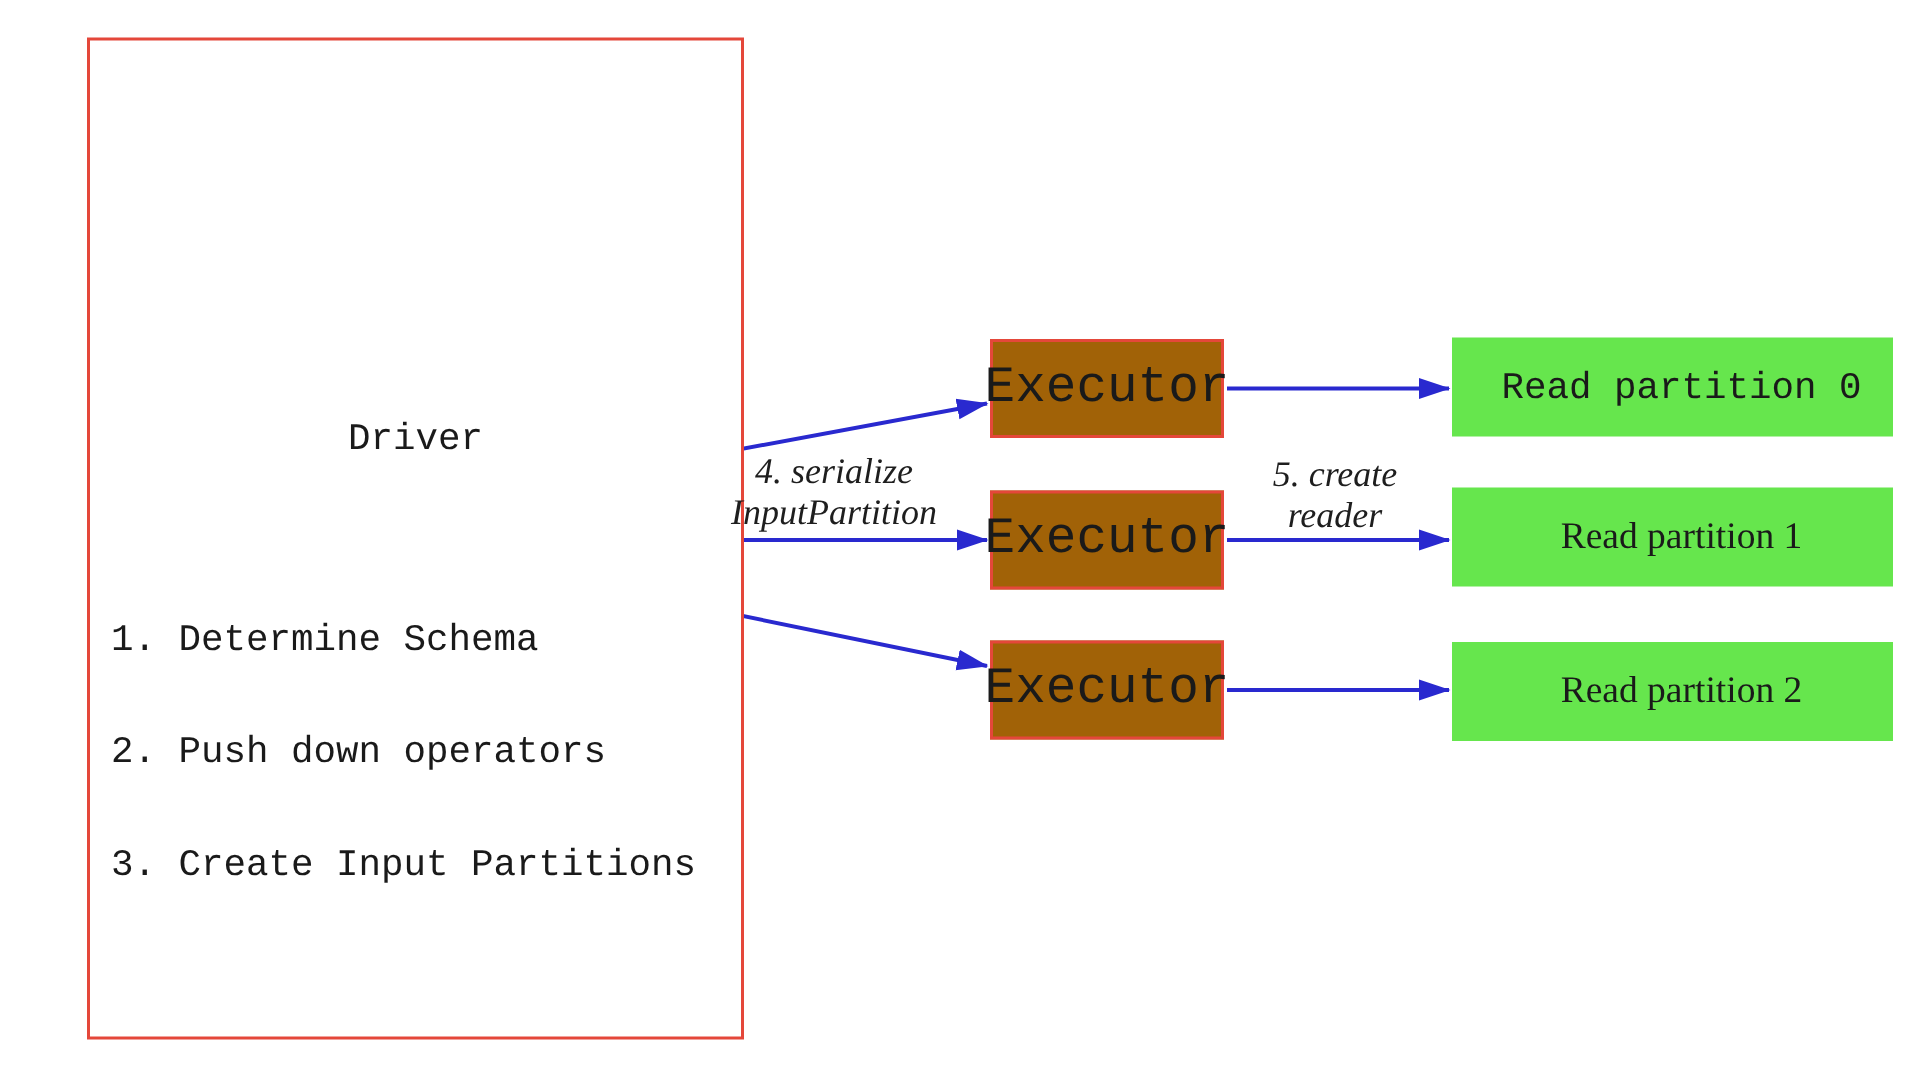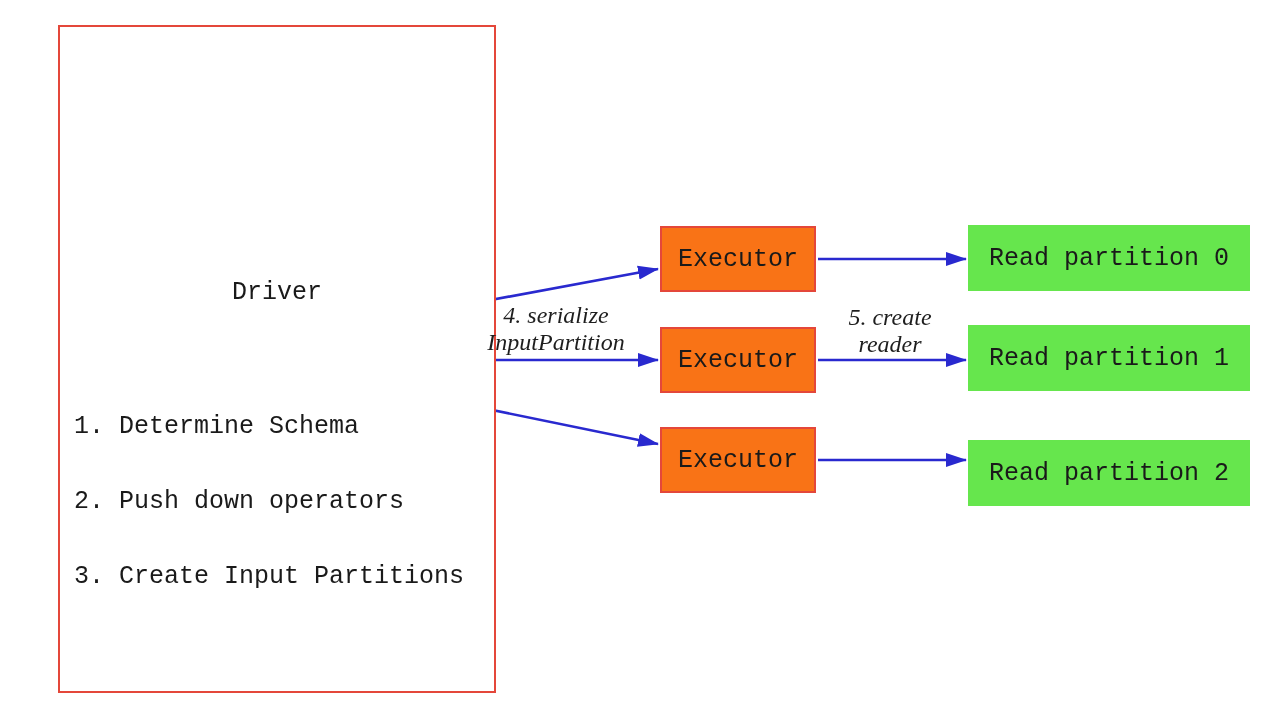--- a/index.html
+++ b/index.html
@@ -54,43 +54,44 @@
     font-size: 25px;
     line-height: 25px;
     white-space: pre;
   }
   .executor-box {
     position: absolute;
     left: 660px;
     width: 156px; height: 66px;
     border: 2px solid var(--box-border, #e4473a);
     box-sizing: border-box;
-    background: #f97316;
+    background: #a16207;
     display: flex;
     align-items: center;
     justify-content: center;
-    font-size: 25px;
+    font-size: 34px;
   }
   .executor-1 { top: 226px; }
   .executor-2 { top: 327px; }
   .executor-3 { top: 427px; }
   .partition-box {
     position: absolute;
     left: 968px;
     width: 282px; height: 66px;
     background: var(--partition-fill, #66e64d);
     display: flex;
     align-items: center;
     justify-content: center;
     font-size: 25px;
     white-space: pre;
+    padding-left: 12px;
   }
   .partition-0 { top: 225px; }
-  .partition-1 { top: 325px; }
-  .partition-2 { top: 440px; }
+  .partition-1 { top: 325px; font-family: Liberation Serif, serif; }
+  .partition-2 { top: 428px; font-family: Liberation Serif, serif; }
   .edge-label {
     position: absolute;
     font-family: "Liberation Serif", "DejaVu Serif", serif;
     font-size: 24px;
     line-height: 27px;
     text-align: center;
     color: #1e1e1e;
     font-style: italic;
   }
   .label-serialize {

